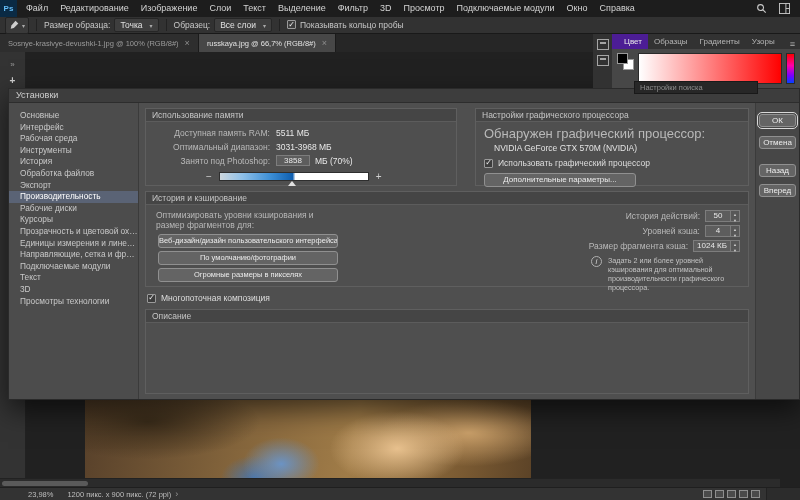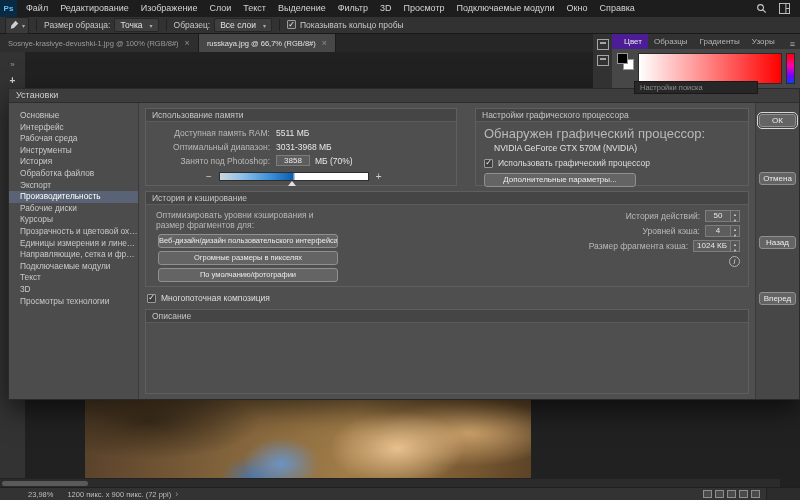--- a/index.html
+++ b/index.html
@@ -80,21 +80,21 @@
   .status-corner{width:34px;height:12px;background:#2c2c2c;border-left:1px solid #222;}
 
   
   .prefs{position:absolute;left:8px;top:88px;right:0;height:312px;background:#4f4f4f;border:1px solid #2a2a2a;box-shadow:0 10px 26px rgba(0,0,0,.6);z-index:35;display:flex;flex-direction:column;}
   .prefs-title{height:14px;background:#3d3d3d;border-bottom:1px solid #2d2d2d;color:#d0d0d0;font-size:9px;line-height:13px;padding-left:7px;flex:none;}
   .prefs-body{flex:1;display:flex;min-height:0;}
   .prefs-nav{width:130px;background:#4c4c4c;border-right:1px solid #3b3b3b;padding-top:7px;overflow:hidden;flex:none;}
   .nav-item{height:11.6px;line-height:11.6px;font-size:8.3px;color:#c9c9c9;padding-left:11px;white-space:nowrap;overflow:hidden;text-overflow:ellipsis;cursor:default;}
   .nav-item.selected{background:#5a6375;color:#fff;}
   .prefs-content{flex:1;min-width:0;padding:5px 6px;display:flex;flex-direction:column;gap:5px;}
-  .prefs-buttons{width:44px;flex:none;background:#474747;border-left:1px solid #3b3b3b;display:flex;flex-direction:column;align-items:center;padding-top:11px;gap:36px;}
+  .prefs-buttons{width:44px;flex:none;background:#474747;border-left:1px solid #3b3b3b;display:flex;flex-direction:column;align-items:center;padding-top:11px;}
   .pref-btn{width:37px;height:13px;background:#646464;border:1px solid #909090;border-radius:3px;color:#ececec;font-size:8px;line-height:11px;text-align:center;cursor:default;white-space:nowrap;overflow:hidden;}
   .pref-btn.ok{outline:1px solid #d8d8d8;outline-offset:1px;margin-bottom:9px;}
   .pref-btn.cancel{margin-bottom:15px;}
   .pref-btn.back{margin-bottom:7px;}
 
   .group{border:1px solid #5f5f5f;background:#4f4f4f;display:flex;flex-direction:column;}
   .group-header{height:13px;background:#454545;border-bottom:1px solid #5c5c5c;color:#c6c6c6;font-size:8.5px;line-height:13px;padding-left:6px;flex:none;white-space:nowrap;overflow:hidden;}
   .group-body{padding:4px 8px;flex:1;}
   .groups-row{display:flex;gap:18px;height:78px;flex:none;}
   .memory-group{width:312px;flex:none;}
@@ -311,22 +311,22 @@
             </div>
           </div>
         </div>
 
         <div class="group history-group">
           <div class="group-header">История и кэширование</div>
           <div class="group-body history-body">
             <div class="history-left">
               <div class="optimize-label">Оптимизировать уровни кэширования и размер фрагментов для:</div>
               <div class="preset-btn">Веб-дизайн/дизайн пользовательского интерфейса</div>
+              <div class="preset-btn">По умолчанию/фотографии</div>
               <div class="preset-btn">Огромные размеры в пикселях</div>
-              <div class="preset-btn">По умолчанию/фотографии</div>
             </div>
             <div class="history-right">
               <div class="cache-row">
                 <span class="cache-label">История действий:</span>
                 <span class="stepper">
                   <span class="stepper-value">50</span>
                   <span class="stepper-arrows">
                     <span class="arr arr-up"></span>
                     <span class="arr arr-down"></span>
                   </span>
@@ -347,20 +347,21 @@
                 <span class="stepper">
                   <span class="stepper-value">1024 КБ</span>
                   <span class="stepper-arrows">
                     <span class="arr arr-up"></span>
                     <span class="arr arr-down"></span>
                   </span>
                 </span>
               </div>
               <div class="cache-info">
                 <span class="info-icon"></span>
+                <span class="info-text">Задать 2 или более уровней кэширования для оптимальной производительности графического процессора.</span>
               </div>
             </div>
           </div>
         </div>
 
         <div class="multithread-row">
           <span class="checkbox checked"></span>
           <span>Многопоточная композиция</span>
         </div>
 

